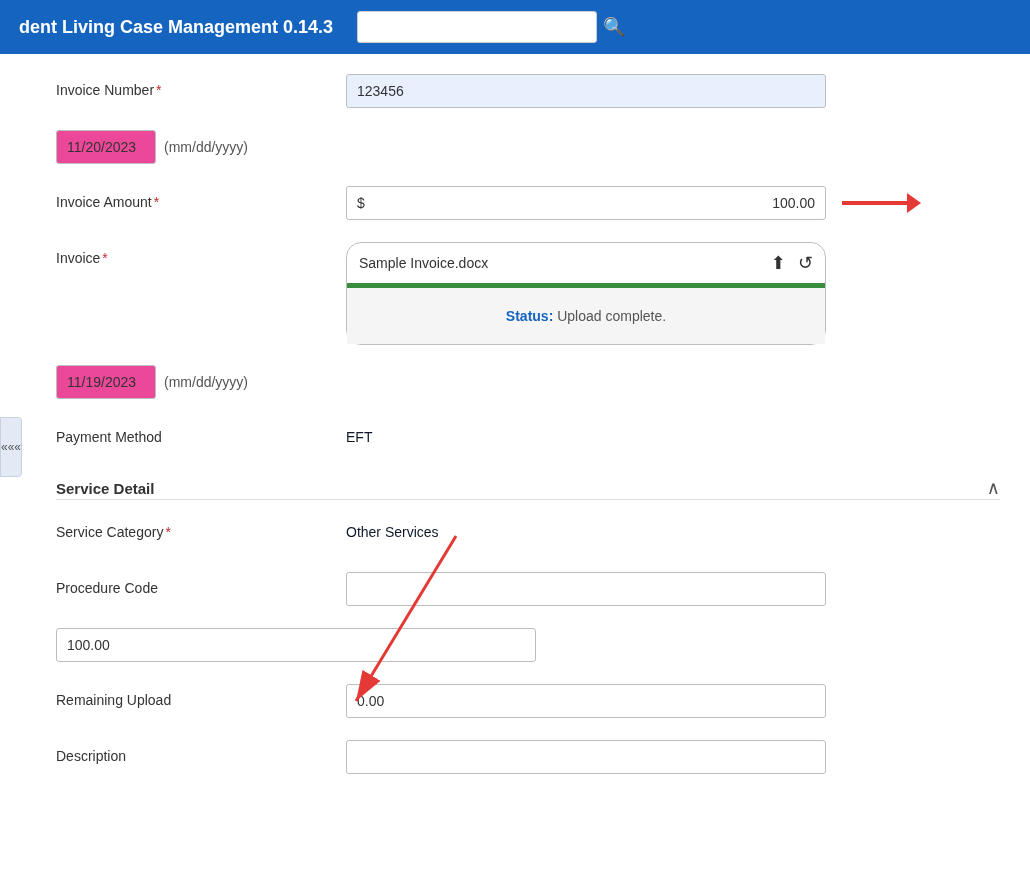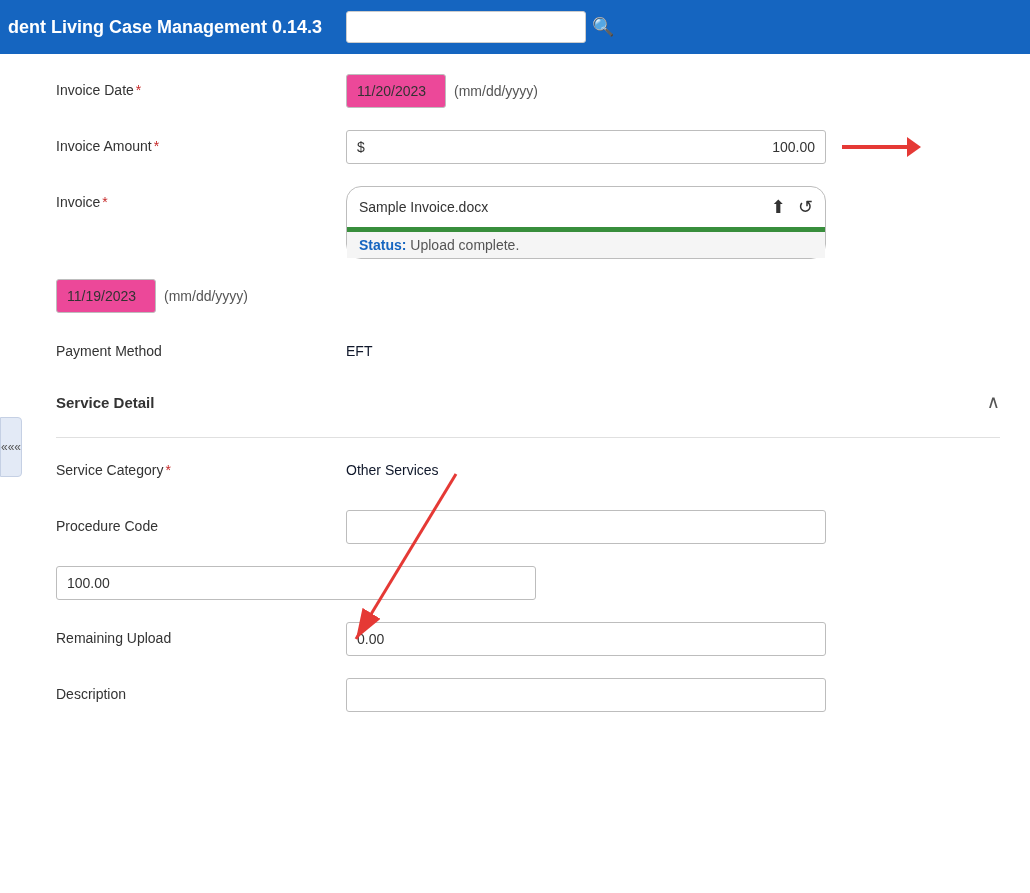--- a/index.html
+++ b/index.html
@@ -4,21 +4,21 @@
   <style>
     * { box-sizing: border-box; margin: 0; padding: 0; }
     body { font-family: Arial, sans-serif; background: #fff; font-size: 14px; color: #333; }
 
     
     .header {
       background: #1565c0;
       height: 54px;
       display: flex;
       align-items: center;
-      padding: 0 8px;
+      padding: 0 19px;
       gap: 16px;
     }
     .header-title {
       color: #fff;
       font-size: 18px;
       font-weight: bold;
       white-space: nowrap;
     }
     .header-search-wrap {
       display: flex;
@@ -202,44 +202,45 @@
     .progress-bar-wrap {
       height: 5px;
       background: #e0e0e0;
     }
     .progress-bar-fill {
       height: 100%;
       background: #388e3c;
       width: 100%;
     }
     .upload-status {
-      padding: 5px 12px;
+      padding: 20px 12px;
       font-size: 14px;
       color: #555;
       background: #f5f5f5;
+      text-align: center;
     }
     .upload-status .status-label {
       color: #1565c0;
       font-weight: bold;
     }
 
     
     .static-value {
       font-size: 14px;
       color: #0f172a;
       padding-top: 8px;
     }
 
     
     .section-header {
       display: flex;
       align-items: center;
       justify-content: space-between;
       margin: 8px 0 4px 0;
-      padding-bottom: 24px;
+      padding-bottom: 0;
       border-bottom: 1px solid #e0e0e0;
     }
     .section-title {
       font-size: 15px;
       font-weight: bold;
       color: #333;
     }
     .section-chevron {
       font-size: 18px;
       color: #555;
@@ -261,25 +262,30 @@
     <span class="header-search-icon">🔍</span>
   </div>
 </div>
 
 <div class="sidebar-toggle">
   <span>«««</span>
 </div>
 
 <div class="main">
 
-
-  <div class="form-row">
-    <div class="form-label">
-      <span>Invoice Date</span><span class="required">*</span>
-    </div>
+  <div class="form-row">
+    <div class="form-label">
+      <span>Invoice Number</span><span class="required">*</span>
+    </div>
+    <div class="form-value">
+      <input class="input-text input-wide" type="text" value="123456" style="">
+    </div>
+  </div>
+
+  <div class="form-row">
     <div class="form-value">
       <input class="input-text input-date" type="text" value="11/20/2023" style="">
       <span class="date-format-hint">(mm/dd/yyyy)</span>
     </div>
   </div>
 
   <div class="form-row">
     <div class="form-label">
       <span>Invoice Amount</span><span class="required">*</span>
     </div>

